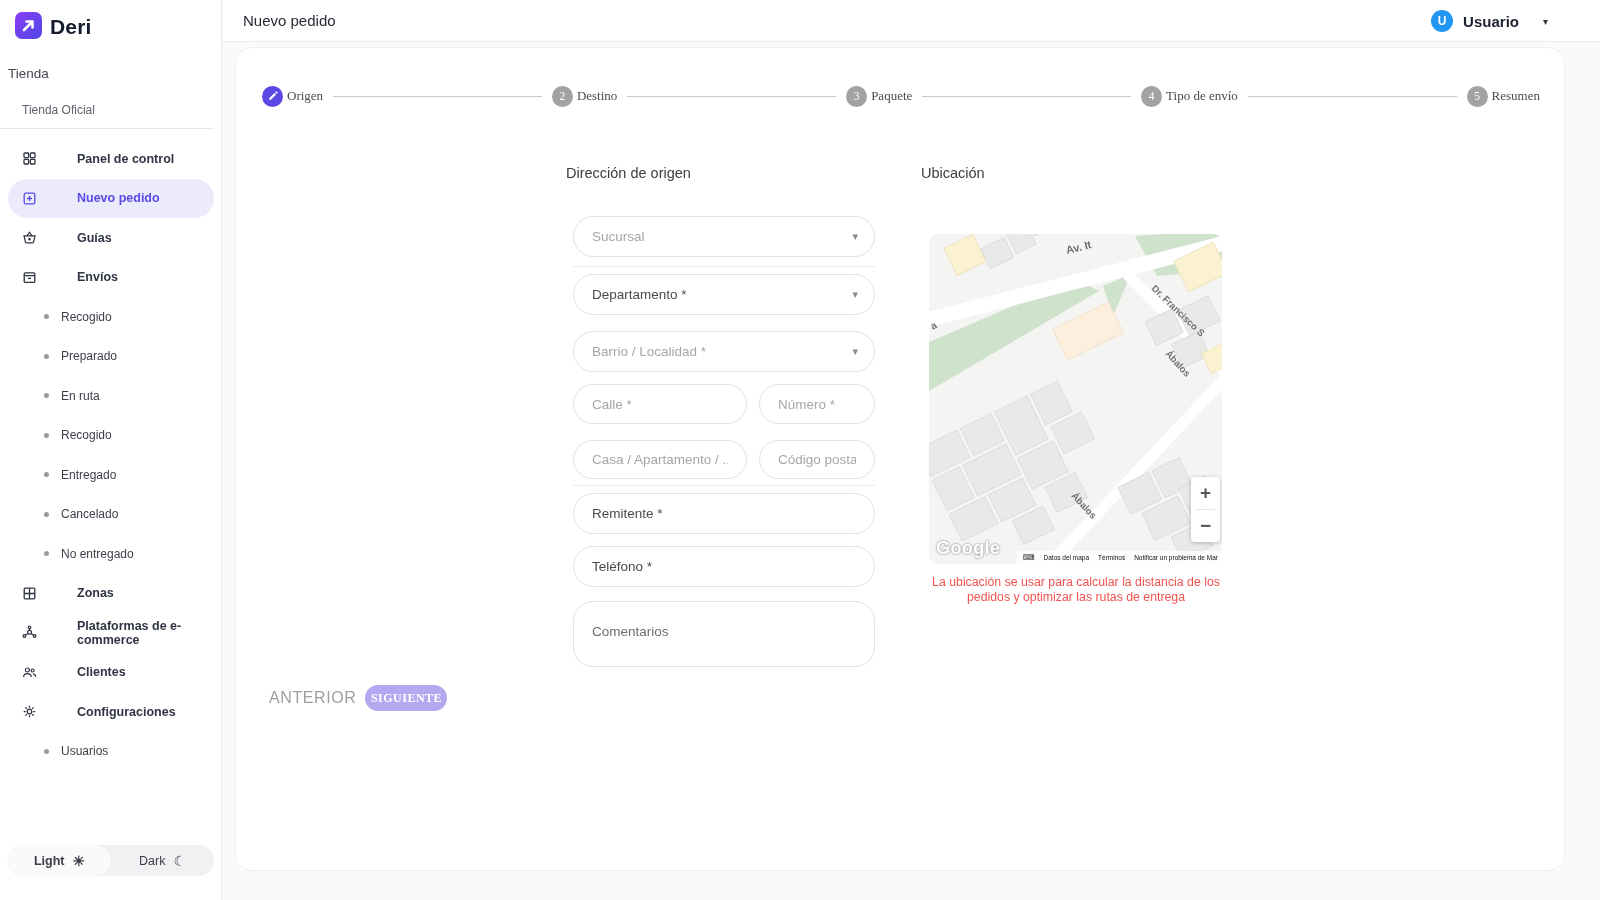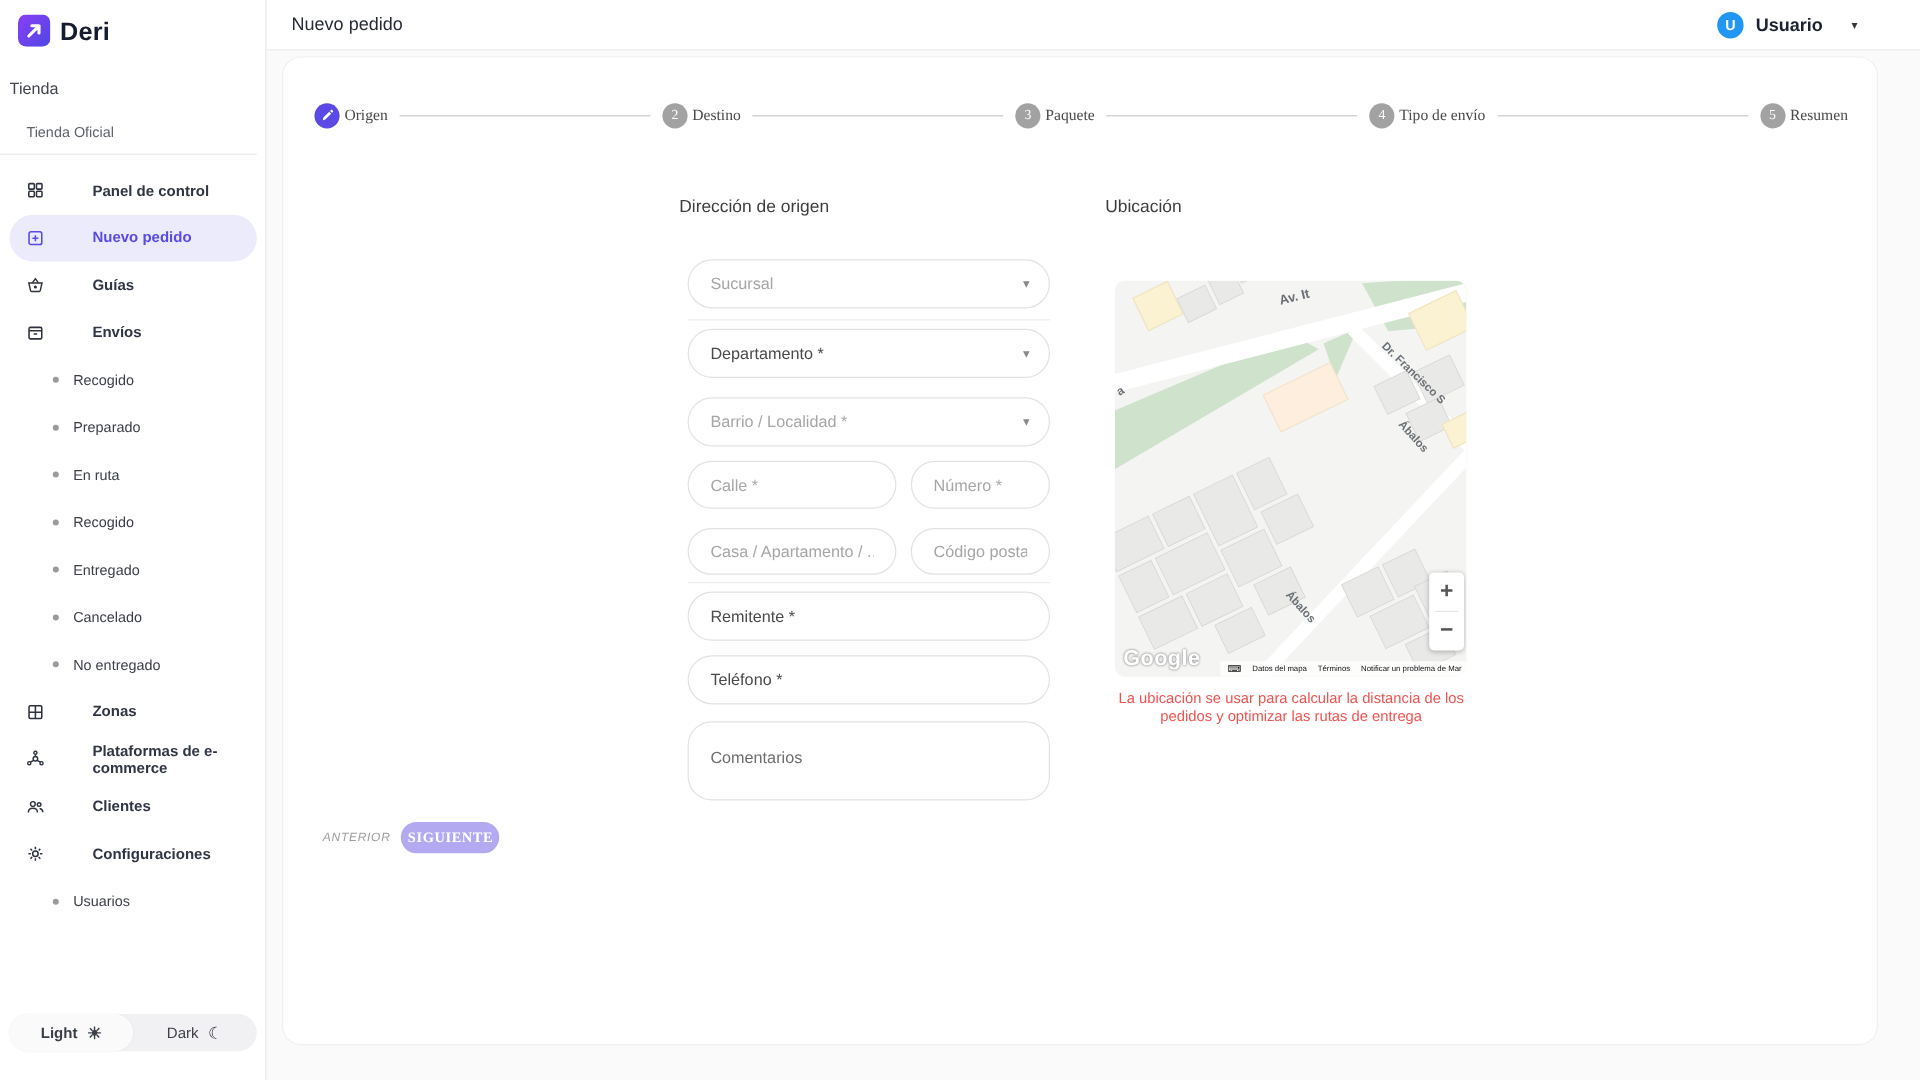--- a/index.html
+++ b/index.html
@@ -65,21 +65,21 @@
   .map-zoomctl { position:absolute; right:2px; bottom:22px; width:29px; height:65px; background:#fff; border-radius:4px; box-shadow:0 1px 4px rgba(0,0,0,.25); display:flex; flex-direction:column; z-index:3; }
   .zbtn { flex:1; display:flex; align-items:center; justify-content:center; font-size:19px; color:#555; cursor:pointer; font-weight:bold; }
   .zdiv { height:1px; background:#e6e6e6; margin:0 5px; }
   .gwm { position:absolute; left:7px; bottom:5px; font-size:18px; font-weight:700; color:#fff; letter-spacing:.4px; text-shadow:0 0 2px #9a9a9a, 0 0 2px #9a9a9a; z-index:2; }
   .map-attr { position:absolute; right:0; bottom:0; height:13px; background:rgba(255,255,255,.78); display:flex; align-items:center; gap:9px; padding:0 4px 0 6px; font-size:6.5px; color:#111; z-index:2; white-space:nowrap; }
   .map-attr .kb { font-size:8px; }
   .map-helper { position:absolute; left:672px; top:527px; width:336px; text-align:center; font-size:12.3px; color:#ef5350; line-height:1.18; }
 
   
   .actions { position:absolute; left:33px; top:637px; display:flex; align-items:center; gap:9px; height:26px; }
-  .btn-prev { font-size:10px; color:#9e9e9e; letter-spacing:.6px; background:none; border:none; font-family:inherit; cursor:default;font-style:italic; }
+  .btn-prev { font-size:16px; color:#9e9e9e; letter-spacing:.6px; background:none; border:none; font-family:inherit; cursor:default; }
   .btn-next { width:82px; height:26px; border:none; border-radius:14px; background:#b3a9f1; color:#fff; font-size:12px; font-weight:bold; letter-spacing:.5px; font-family:Liberation Serif, serif; cursor:pointer; }
 
   svg.mini { display:block; }
   .mapsvg text { font-family:"Liberation Sans",sans-serif; fill:#6b7076; }
 </style>
 </head>
 <body>
 
 <div class="sidebar">
   <div class="logo">

